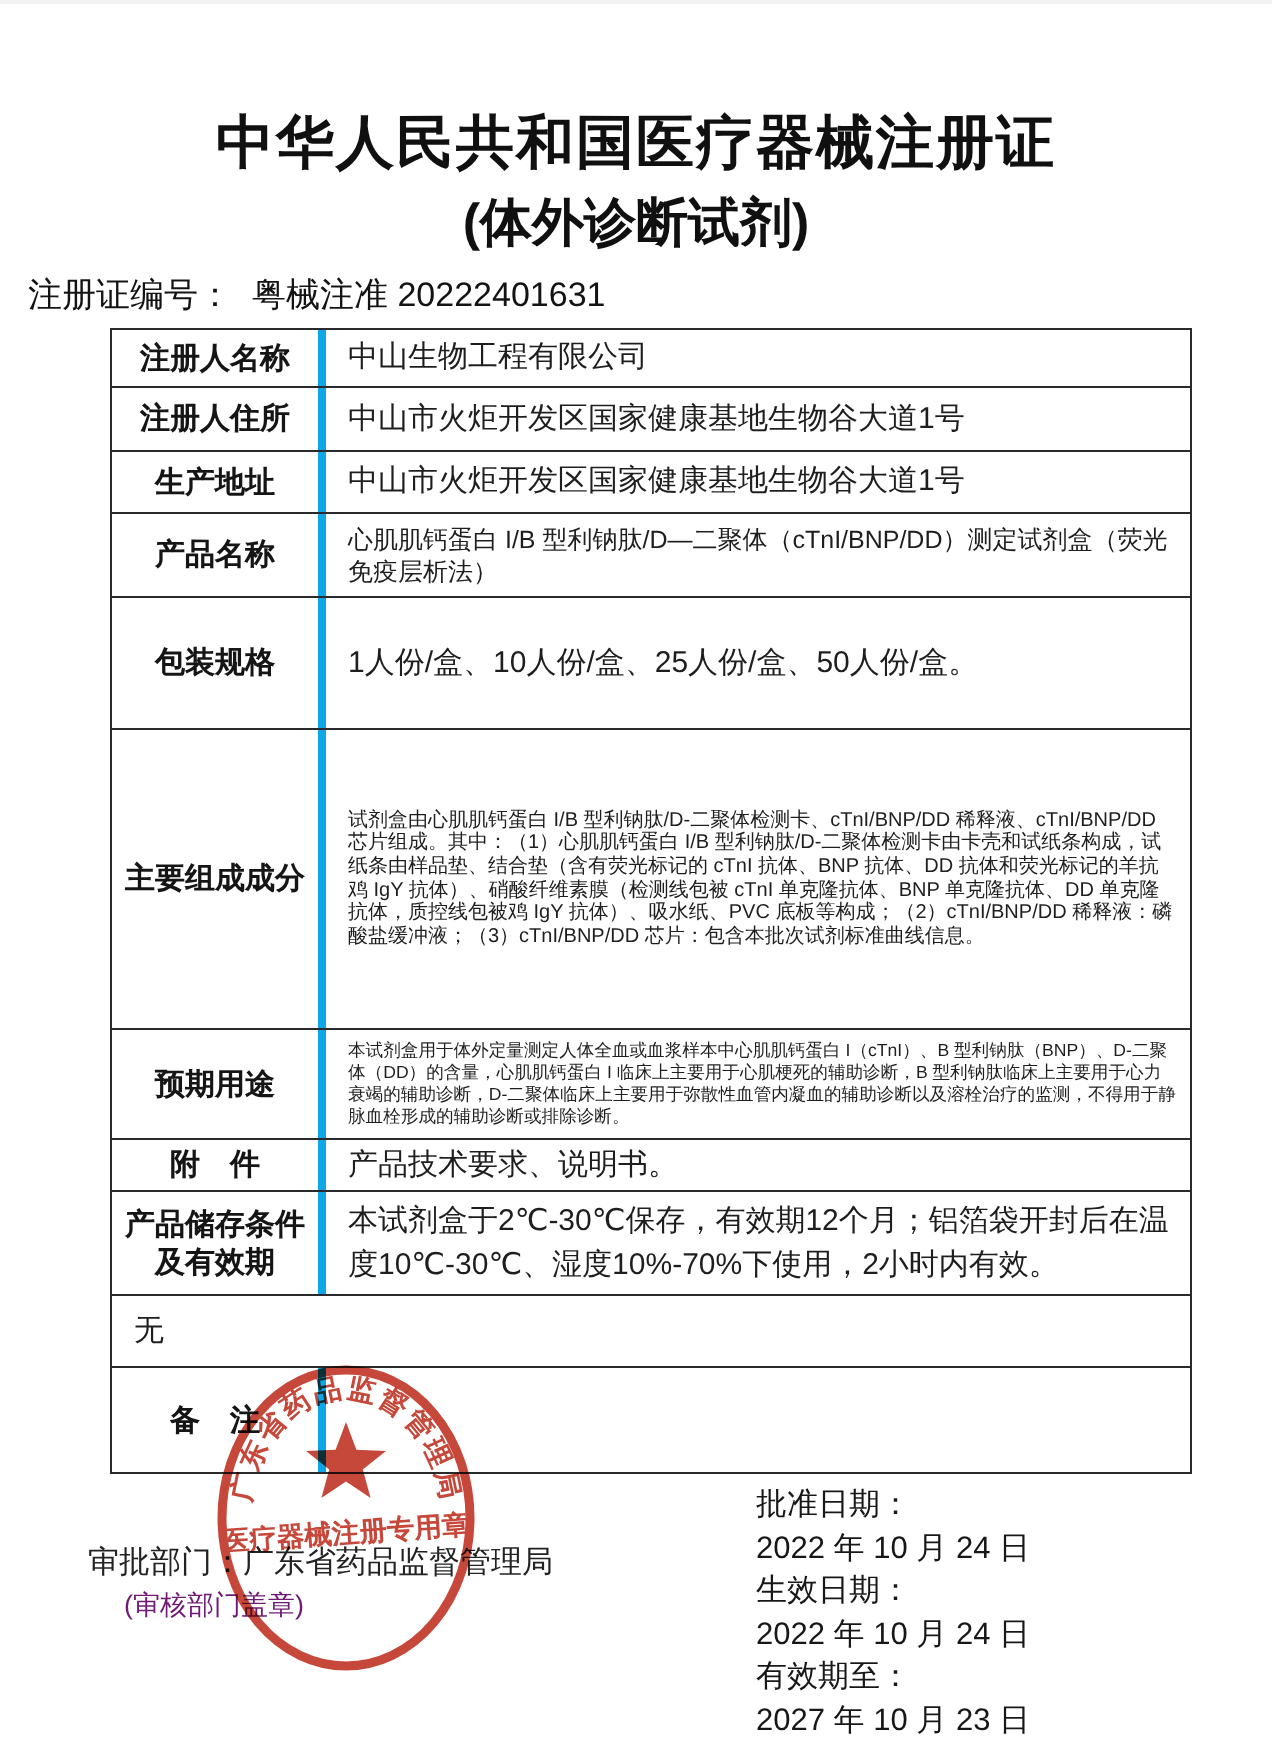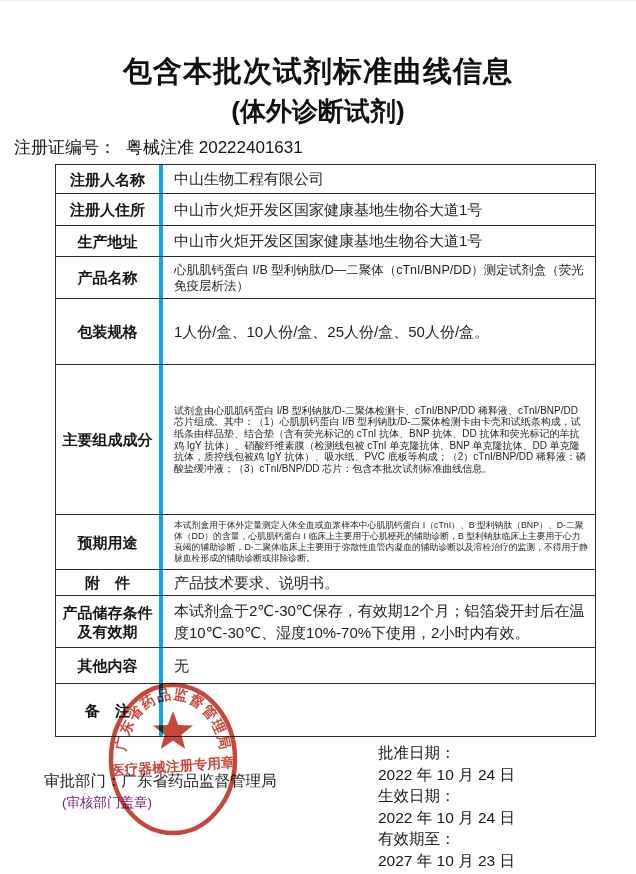--- a/index.html
+++ b/index.html
@@ -55,21 +55,21 @@
     position:absolute;left:103px;top:679px;width:142px;height:160px;
     mix-blend-mode:multiply;opacity:.93;z-index:5;
   }
   .stamp text{font-family:"Liberation Sans","DejaVu Sans",sans-serif;font-weight:bold;}
 </style>
 </head>
 <body>
 
 <div class="page">
 
-  <div class="doc-title">包含本批次试剂标准曲线信息</div>
+  <div class="doc-title">中华人民共和国医疗器械注册证</div>
   <div class="doc-subtitle">(体外诊断试剂)</div>
   <div class="regno-line"><span>注册证编号：</span><span class="sp"></span><span>粤械注准 20222401631</span></div>
 
   <div class="cert-table">
     <div class="trow r0" style="height:29px">
       <div class="tlabel">注册人名称</div>
       <div class="tvalue">中山生物工程有限公司</div>
     </div>
     <div class="trow r1" style="height:32px">
       <div class="tlabel">注册人住所</div>
@@ -97,21 +97,20 @@
     </div>
     <div class="trow r7" style="height:26px">
       <div class="tlabel">附　件</div>
       <div class="tvalue">产品技术要求、说明书。</div>
     </div>
     <div class="trow r8" style="height:52px">
       <div class="tlabel">产品储存条件及有效期</div>
       <div class="tvalue">本试剂盒于2℃-30℃保存，有效期12个月；铝箔袋开封后在温度10℃-30℃、湿度10%-70%下使用，2小时内有效。</div>
     </div>
     <div class="trow r9" style="height:36px">
-      <div class="tlabel">其他内容</div>
       <div class="tvalue">无</div>
     </div>
     <div class="trow r10" style="height:52px">
       <div class="tlabel">备　注</div>
       <div class="tvalue"></div>
     </div>
   </div>
 
   <div class="footer-approval"><span>审批部门：</span><span>广东省药品监督管理局</span></div>
   <div class="footer-approval-note">(审核部门盖章)</div>

